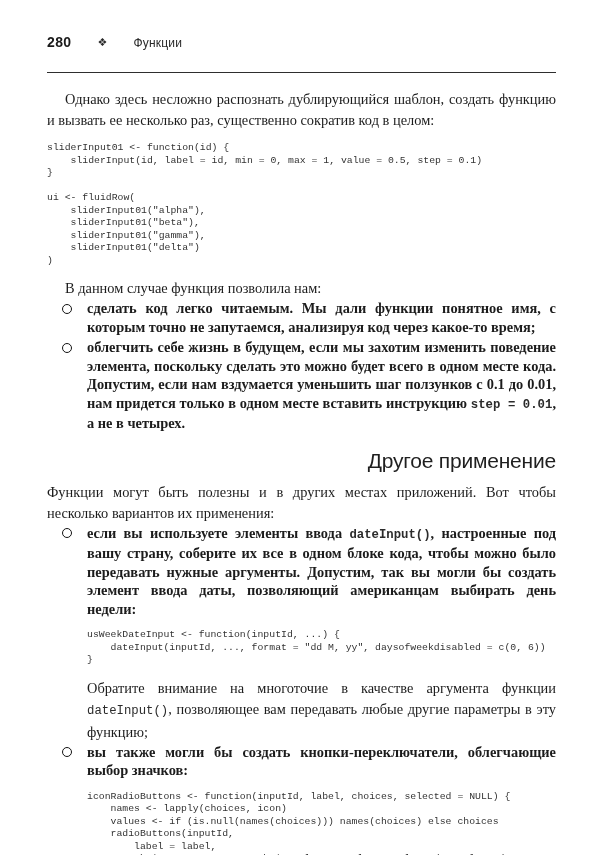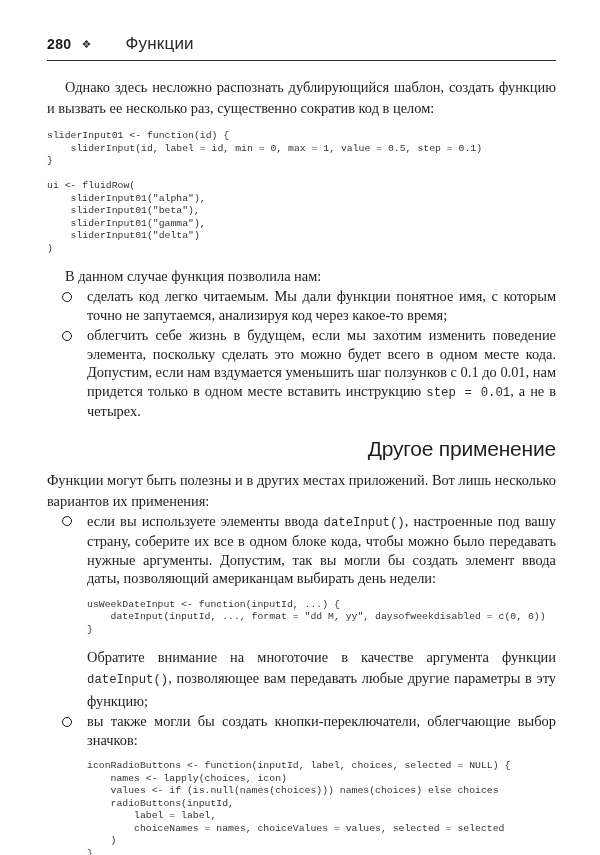--- a/index.html
+++ b/index.html
@@ -9,47 +9,47 @@
     margin: 0 auto;
     background: #ffffff;
     color: #1c1c1c;
     font-family: "Liberation Serif", serif;
     padding: 34px 44px 0 47px;
     overflow: hidden;
     position: relative;
   }
   
   .running-head {
-    display: flex; align-items: baseline; gap: 10px;
+    display: flex; align-items: baseline; gap: 26px;
     font-family: "Liberation Sans", sans-serif;
     border-bottom: 1.6px solid #2e2e2e;
-    padding-bottom: 6px;
+    padding-bottom: 22px;
   }
   .page-num { font-weight: 700; font-size: 14px; letter-spacing: .4px; color:#1a1a1a; }
   .head-sep { font-size: 11px; color: #2a2a2a; position: relative; top: -1px; }
-  .head-chapter { font-size: 17px; color: #2a2a2a; letter-spacing: .2px; margin-left: 24px; }
+  .head-chapter { font-size: 12px; color: #2a2a2a; letter-spacing: .2px; }
 
   p.body {
     font-size: 14.4px; line-height: 21px;
     text-align: justify;
   }
   .indent { text-indent: 18px; }
   .mt-para { margin-top: 16px; }
   .mt-small { }
 
   pre.code {
     font-family: "Liberation Mono", monospace;
     font-size: 9.8px; line-height: 12.5px;
     color: #333333;
     margin-top: 11px; margin-bottom: 11px;
     white-space: pre;
   }
   .code-indent { margin-left: 40px; }
 
-  .bullet-list { list-style: none; }
+  .bullet-list { list-style: none; font-weight: bold; }
   .bullet {
     position: relative;
     padding-left: 40px;
     font-size: 14.4px; line-height: 18.5px;
     text-align: justify;
   }
   .bullet-marker {
     position: absolute; left: 15px; top: 4.5px;
     width: 10px; height: 10px;
     border: 1.9px solid #141414;
@@ -102,21 +102,21 @@
       <span><span>сделать код легко читаемым. Мы дали функции понятное имя, с которым точно не запутаемся, анализируя код через какое-то время;</span><span class="mono"></span><span></span></span>
     </li>
     <li class="bullet">
       <span class="bullet-marker"></span>
       <span><span>облегчить себе жизнь в будущем, если мы захотим изменить поведение элемента, поскольку сделать это можно будет всего в одном месте кода. Допустим, если нам вздумается уменьшить шаг ползунков с 0.1 до 0.01, нам придется только в одном месте вставить инструкцию </span><span class="mono">step = 0.01</span><span>, а не в четырех.</span></span>
     </li>
   </ul>
 
   <h1 class="section">Другое применение</h1>
 
-  <p class="body">Функции могут быть полезны и в других местах приложений. Вот лишь несколько вариантов их применения:</p>
+  <p class="body">Функции могут быть полезны и в других местах приложений. Вот чтобы несколько вариантов их применения:</p>
 
   <ul class="bullet-list">
     <li class="bullet">
       <span class="bullet-marker"></span>
       <span><span>если вы используете элементы ввода </span><span class="mono">dateInput()</span><span>, настроенные под вашу страну, соберите их все в одном блоке кода, чтобы можно было передавать нужные аргументы. Допустим, так вы могли бы создать элемент ввода даты, позволяющий американцам выбирать день недели:</span></span>
     </li>
   </ul>
 
   <pre class="code code-indent">usWeekDateInput &lt;- function(inputId, ...) {
     dateInput(inputId, ..., format = "dd M, yy", daysofweekdisabled = c(0, 6))

